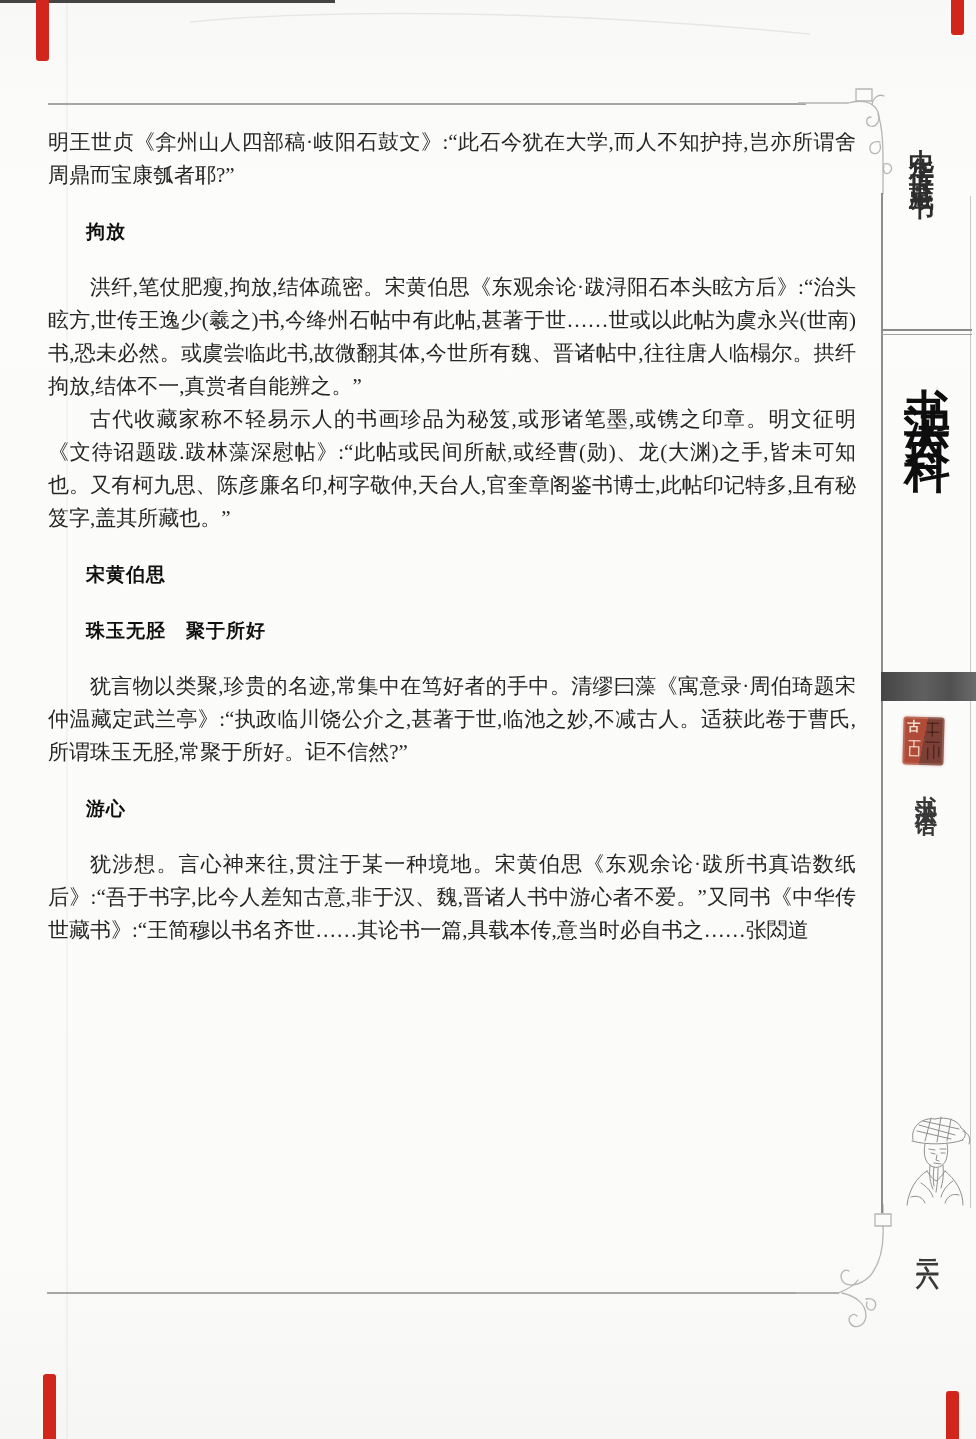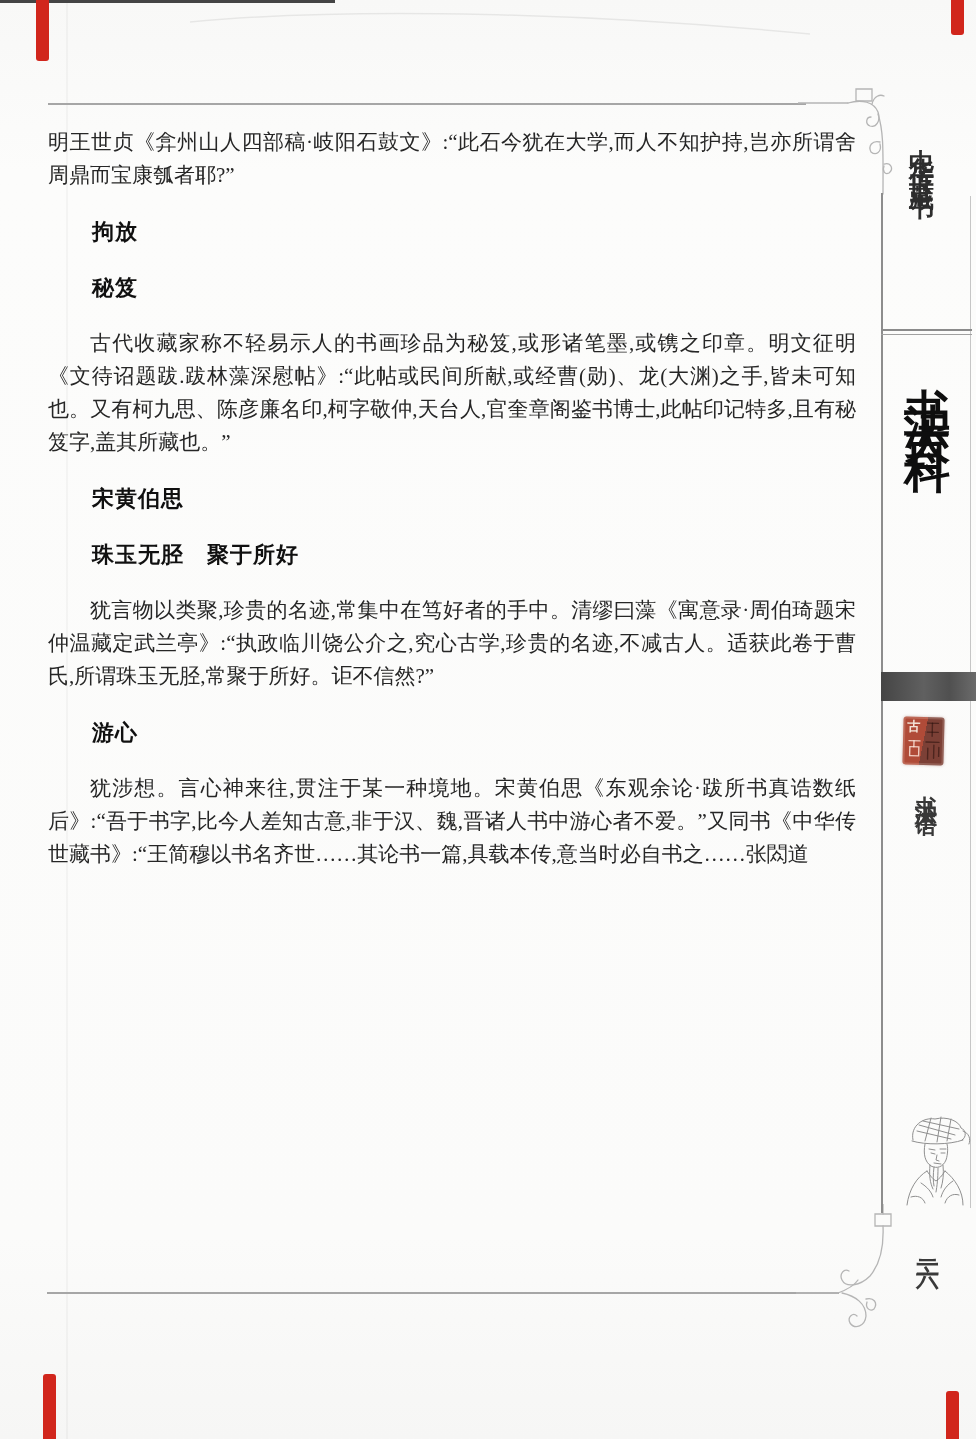--- a/index.html
+++ b/index.html
@@ -34,21 +34,21 @@
   .content {
     position:absolute; left:48px; top:126px; width:808px;
     color:#262626; font-size:21px; line-height:33px;
     text-align:justify; text-justify:inter-character;
   }
   .content p { margin:0; text-indent:2em; }
   .content p.cont { text-indent:0; }
   .content h2 {
     margin:23px 0; text-indent:2em; letter-spacing:1px;
     font-family:"Liberation Sans","DejaVu Sans",sans-serif;
-    font-weight:bold; font-size:22px; line-height:33px; color:#101010;
+    font-weight:bold; font-size:19px; line-height:33px; color:#101010;
   }
 
   
   .sb-line-left  { position:absolute; left:881px; top:193px; width:2px; height:1020px; background:#8d8d8d; }
   .sb-line-right { position:absolute; left:970px; top:196px; width:1px; height:1012px; background:#c6c6c6; }
   .sb-divider {
     position:absolute; left:881px; top:329px; width:91px; height:6px; box-sizing:border-box;
     border-top:2px solid #8b8b8b; border-bottom:1px solid #a0a0a0;
   }
   .v-text { position:absolute; writing-mode:vertical-rl; text-orientation:upright; white-space:nowrap; }
@@ -124,28 +124,28 @@
       <path d="M42,89 C50,86 58,82 62,76"></path>
       <path d="M46,89 C60,92 70,100 70,112 C69,122 59,126 54,119 C51,113 57,108 61,112"></path>
       <path d="M70,95 C78,93 82,99 78,105 C74,108 69,104 71,98"></path>
     </svg>
   </div>
 
   <div class="content">
     <p class="cont">明王世贞《弇州山人四部稿·岐阳石鼓文》:“此石今犹在大学,而人不知护持,岂亦所谓舍周鼎而宝康瓠者耶?”</p>
 
     <h2>拘放</h2>
-
-    <h2>秘笈</h2>
+    <p>洪纤,笔仗肥瘦,拘放,结体疏密。宋黄伯思《东观余论·跋浔阳石本头眩方后》:“治头眩方,世传王逸少(羲之)书,今绛州石帖中有此帖,甚著于世……世或以此帖为虞永兴(世南)书,恐未必然。或虞尝临此书,故微翻其体,今世所有魏、晋诸帖中,往往唐人临榻尔。拱纤拘放,结体不一,真赏者自能辨之。”</p>
+
     <p>古代收藏家称不轻易示人的书画珍品为秘笈,或形诸笔墨,或镌之印章。明文征明《文待诏题跋.跋林藻深慰帖》:“此帖或民间所献,或经曹(勋)、龙(大渊)之手,皆未可知也。又有柯九思、陈彦廉名印,柯字敬仲,天台人,官奎章阁鉴书博士,此帖印记特多,且有秘笈字,盖其所藏也。”</p>
 
     <h2>宋黄伯思</h2>
 
     <h2>珠玉无胫　聚于所好</h2>
-    <p>犹言物以类聚,珍贵的名迹,常集中在笃好者的手中。清缪曰藻《寓意录·周伯琦题宋仲温藏定武兰亭》:“执政临川饶公介之,究心古学,珍贵的名迹,不减古人。适获此卷于曹氏,所谓珠玉无胫,常聚于所好。讵不信然?”</p>
+    <p>犹言物以类聚,珍贵的名迹,常集中在笃好者的手中。清缪曰藻《寓意录·周伯琦题宋仲温藏定武兰亭》:“执政临川饶公介之,甚著于世,临池之妙,不减古人。适获此卷于曹氏,所谓珠玉无胫,常聚于所好。讵不信然?”</p>
 
     <h2>游心</h2>
     <p>犹涉想。言心神来往,贯注于某一种境地。宋黄伯思《东观余论·跋所书真诰数纸后》:“吾于书字,比今人差知古意,非于汉、魏,晋诸人书中游心者不爱。”又同书《中华传世藏书》:“王简穆以书名齐世……其论书一篇,具载本传,意当时必自书之……张閦道</p>
   </div>
 
   <div class="sb-line-left"></div>
   <div class="sb-line-right"></div>
 
   <div class="v-text series-title">中华传世藏书</div>
   <div class="sb-divider"></div>

